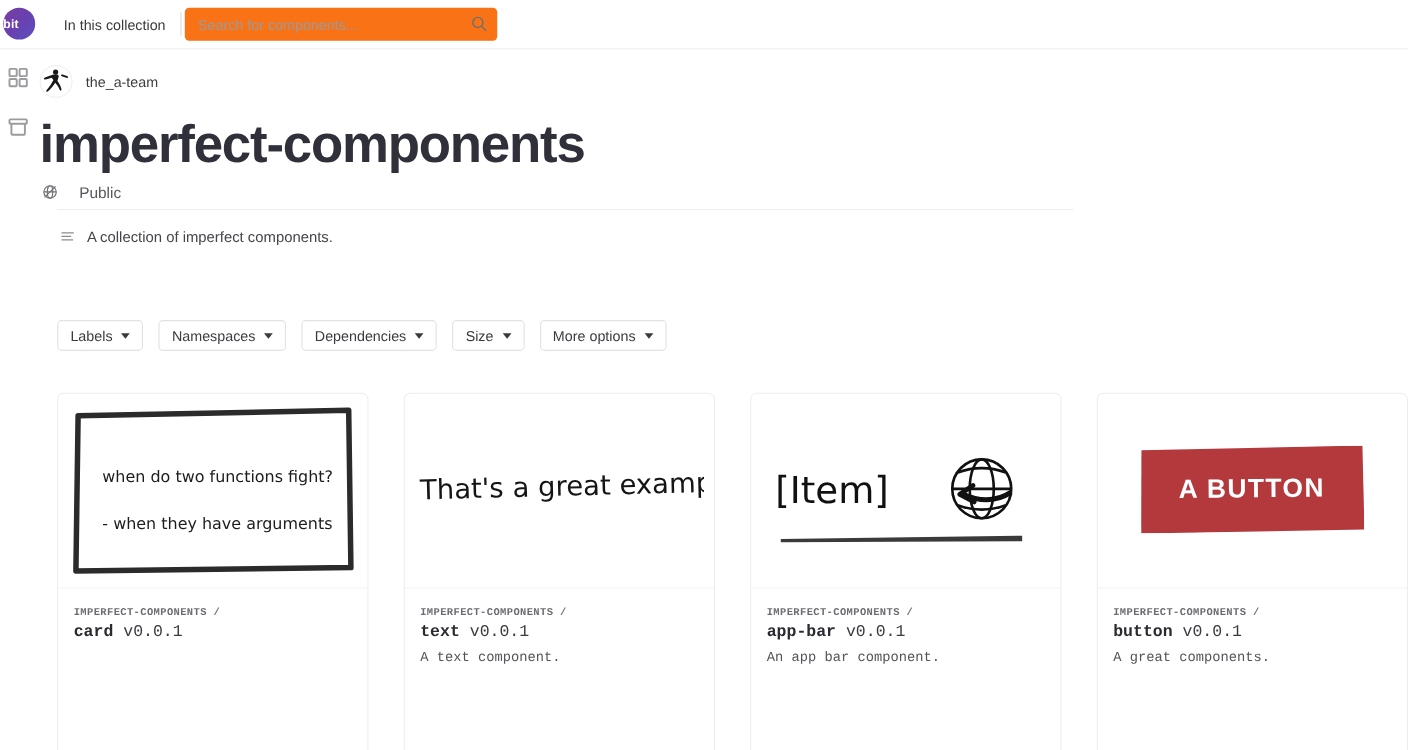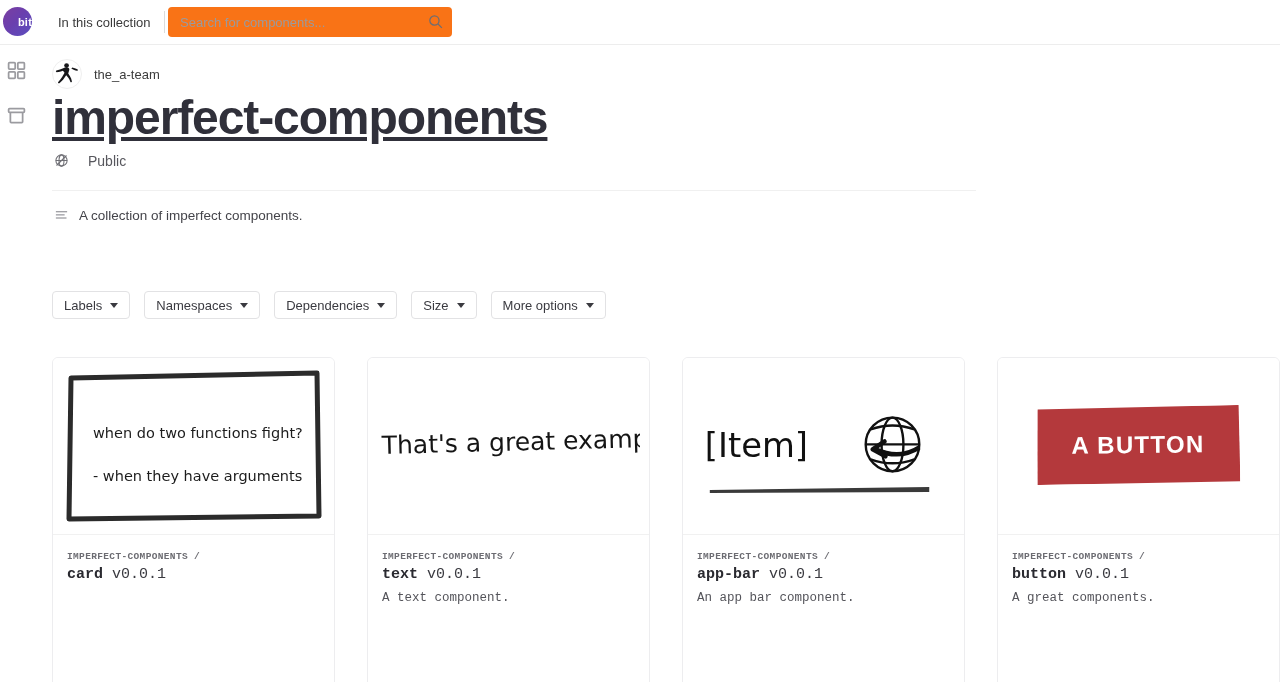--- a/index.html
+++ b/index.html
@@ -29,21 +29,21 @@
     position: absolute;
     left: 3px; top: 7px;
     width: 29px; height: 29px;
     border-radius: 50%;
     background: linear-gradient(135deg, #7b3fa0 0%, #6a3fae 45%, #5b4fc0 100%);
     color: #fff;
     font-size: 11px;
     font-weight: bold;
     display: flex;
     align-items: center;
-    justify-content: flex-end;
+    justify-content: flex-start;
     letter-spacing: .2px;
     cursor: pointer;
   }
 
   .search-wrap {
     position: absolute;
     left: 168px; top: 7px;
     width: 284px; height: 30px;
     background: #f97316;
     border-radius: 4px;
@@ -98,21 +98,21 @@
     width: 21px; height: 21px;
     color: #9b9ba0;
     cursor: pointer;
   }
   .rail-item.grid { top: 15px; }
   .rail-item.box  { top: 60px; }
 
   
   .header {
     position: absolute;
-    left: 52px; top: 58px;
+    left: 36px; top: 58px;
     width: 924px;
   }
   .org-row {
     display: flex;
     align-items: center;
     height: 32px;
   }
   .org-avatar {
     width: 30px; height: 30px;
     border-radius: 50%;
@@ -124,27 +124,26 @@
     overflow: hidden;
     flex: none;
   }
   .org-name {
     margin-left: 12px;
     font-size: 13px;
     color: #3c3c3c;
     cursor: pointer;
   }
   .collection-title {
-    margin-top: 0;
+    margin-top: 14px;
     font-size: 48px;
     font-weight: bold;
     letter-spacing: -1.1px;
     color: #30303a;
     line-height: 1.16;
-    text-decoration: underline;
   }
   .visibility-row {
     display: flex;
     align-items: center;
     margin-top: 7px;
     margin-left: 2px;
   }
   .visibility-icon { width: 15px; height: 15px; color: #6f6f75; }
   .visibility-text {
     margin-left: 19px;

